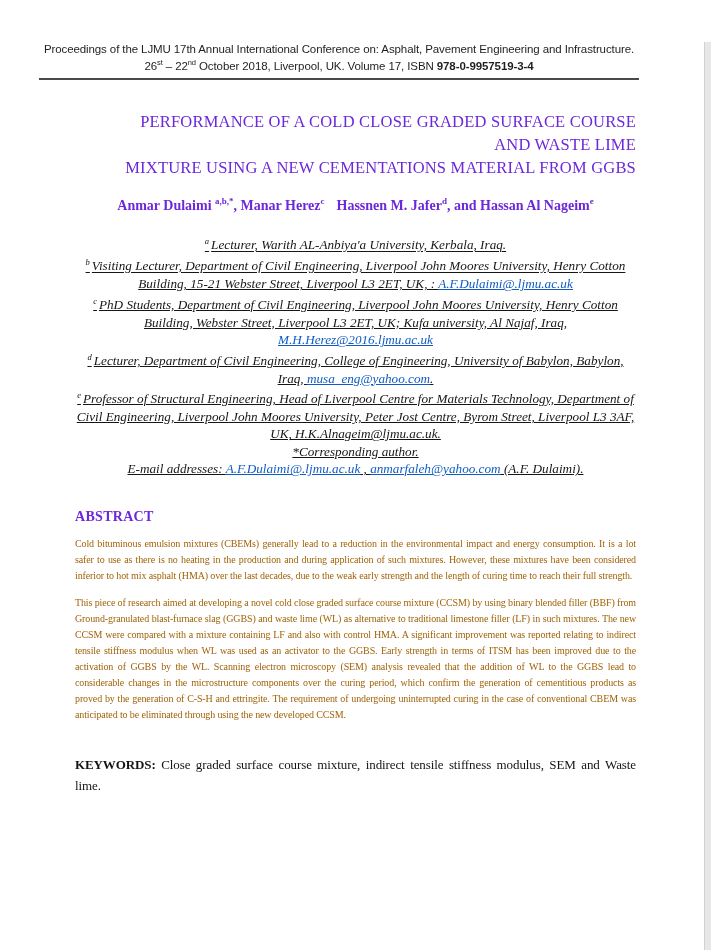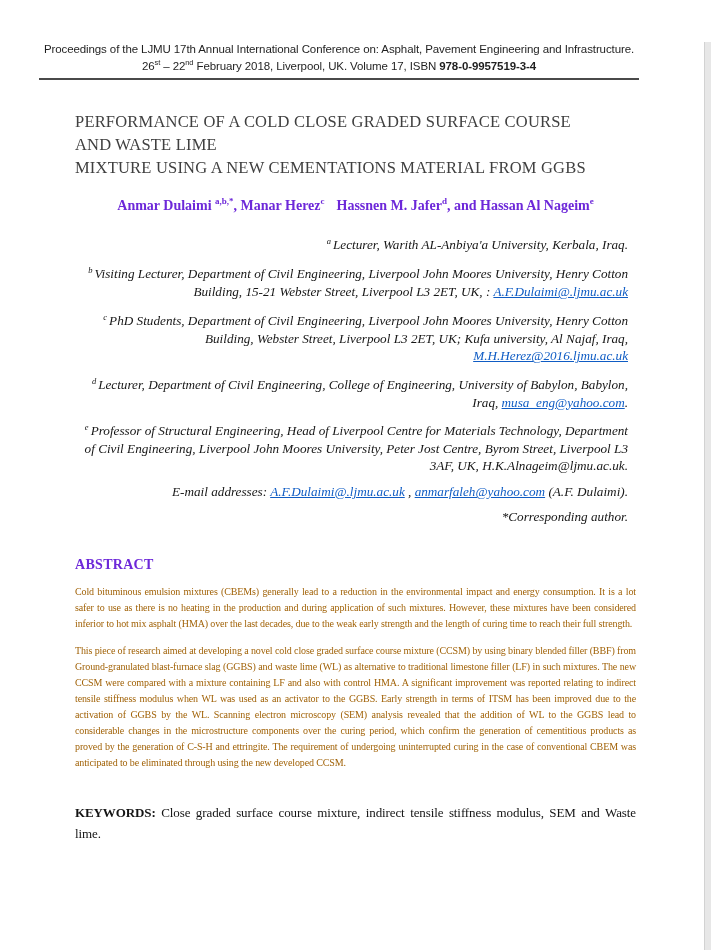--- a/index.html
+++ b/index.html
@@ -22,70 +22,70 @@
   }
   .conf-header .isbn{font-weight:bold;margin-top:47px;}
   .conf-header sup{font-size:7.5px;}
   .header-rule{
     width:600px;margin:5px 0 0 39px;border:0;border-top:2px solid #4a4a4a;height:0;
   }
 
   .main{margin-left:75px;width:561px;}
 
   
-  .title-block{margin-top:30px;text-align:left;font-size:16.5px;line-height:23px;letter-spacing:0.2px;color:#404040;}
+  .title-block{margin-top:30px;text-align:right;font-size:16.5px;line-height:23px;letter-spacing:0.2px;color:#6d28d9;}
   
   .authors-line{margin-top:17px;text-align:center;font-weight:bold;font-size:14px;color:#6d28d9;}
   .authors-line sup{font-size:9px;font-weight:bold;}
   .authors-line .gap{display:inline-block;width:12px;}
 
   
   .affil-block{margin-top:20px;font-style:italic;font-size:13.2px;line-height:17.5px;color:#161616;}
-  .affil-block p{margin:8px;text-align:right;}
+  .affil-block p{margin:0;text-align:center;text-decoration:underline;}
   .affil-block sup{font-size:8.5px;margin-right:2px;}
   a.link{color:var(--link-color,#0f5cc4);text-decoration:underline;cursor:pointer;white-space:nowrap;}
 
   
   .abstract-heading{margin-top:31px;font-weight:bold;font-size:14px;letter-spacing:0.3px;color:#6d28d9;}
   .body-par{margin:11px 0 0 0;text-align:justify;font-size:10px;line-height:16px;letter-spacing:-0.12px;color:#a16207;}
   .body-par.second{margin-top:11px;}
 
   
   .keywords-line{margin-top:31px;text-align:justify;font-size:13px;line-height:21px;letter-spacing:-0.1px;color:#141414;}
   .keywords-line .kw-label{font-weight:bold;}
 </style>
 </head>
 <body>
 
 <div class="page">
 
   <div class="conf-header">
     <div>Proceedings of the LJMU 17th Annual International Conference on: Asphalt, Pavement Engineering and Infrastructure.</div>
-    <div><span>26</span><sup>st</sup><span> – 22</span><sup>nd</sup><span> February 2018, Liverpool, UK. Volume 17, ISBN </span><span class="isbn">978-0-9957519-3-4</span></div>
+    <div><span>26</span><sup>st</sup><span> – 22</span><sup>nd</sup><span> October 2018, Liverpool, UK. Volume 17, ISBN </span><span class="isbn">978-0-9957519-3-4</span></div>
   </div>
   <hr class="header-rule">
 
   <div class="main">
 
     <div class="title-block">
       <div>PERFORMANCE OF A COLD CLOSE GRADED SURFACE COURSE</div>
       <div>AND WASTE LIME</div>
       <div>MIXTURE USING A NEW CEMENTATIONS MATERIAL FROM GGBS</div>
     </div>
 
     <div class="authors-line"><span>Anmar Dulaimi </span><sup>a,b,*</sup><span>, Manar Herez</span><sup>c</sup><span class="gap"></span><span>Hassnen M. Jafer</span><sup>d</sup><span>, and Hassan Al Nageim</span><sup>e</sup></div>
 
     <div class="affil-block">
       <p><sup>a</sup><span>Lecturer, Warith AL-Anbiya'a University, Kerbala, Iraq.</span></p>
       <p><sup>b</sup><span>Visiting Lecturer, Department of Civil Engineering, Liverpool John Moores University, Henry Cotton Building, 15-21 Webster Street, Liverpool L3 2ET, UK, : </span><a class="link">A.F.Dulaimi@.ljmu.ac.uk</a></p>
       <p><sup>c</sup><span>PhD Students, Department of Civil Engineering, Liverpool John Moores University, Henry Cotton Building, Webster Street, Liverpool L3 2ET, UK; Kufa university, Al Najaf, Iraq, </span><a class="link">M.H.Herez@2016.ljmu.ac.uk</a></p>
       <p><sup>d</sup><span>Lecturer, Department of Civil Engineering, College of Engineering, University of Babylon, Babylon, Iraq, </span><a class="link">musa_eng@yahoo.com</a><span>.</span></p>
       <p><sup>e</sup><span>Professor of Structural Engineering, Head of Liverpool Centre for Materials Technology, Department of Civil Engineering, Liverpool John Moores University, Peter Jost Centre, Byrom Street, Liverpool L3 3AF, UK, H.K.Alnageim@ljmu.ac.uk.</span></p>
+      <p>*Corresponding author.</p>
       <p><span>E-mail addresses: </span><a class="link">A.F.Dulaimi@.ljmu.ac.uk</a><span> , </span><a class="link">anmarfaleh@yahoo.com</a><span> (A.F. Dulaimi).</span></p>
-      <p>*Corresponding author.</p>
     </div>
 
     <div class="abstract-heading">ABSTRACT</div>
     <p class="body-par">Cold bituminous emulsion mixtures (CBEMs) generally lead to a reduction in the environmental impact and energy consumption. It is a lot safer to use as there is no heating in the production and during application of such mixtures. However, these mixtures have been considered inferior to hot mix asphalt (HMA) over the last decades, due to the weak early strength and the length of curing time to reach their full strength.</p>
     <p class="body-par second">This piece of research aimed at developing a novel cold close graded surface course mixture (CCSM) by using binary blended filler (BBF) from Ground-granulated blast-furnace slag (GGBS) and waste lime (WL) as alternative to traditional limestone filler (LF) in such mixtures. The new CCSM were compared with a mixture containing LF and also with control HMA. A significant improvement was reported relating to indirect tensile stiffness modulus when WL was used as an activator to the GGBS. Early strength in terms of ITSM has been improved due to the activation of GGBS by the WL. Scanning electron microscopy (SEM) analysis revealed that the addition of WL to the GGBS lead to considerable changes in the microstructure components over the curing period, which confirm the generation of cementitious products as proved by the generation of C-S-H and ettringite. The requirement of undergoing uninterrupted curing in the case of conventional CBEM was anticipated to be eliminated through using the new developed CCSM.</p>
 
     <div class="keywords-line"><span class="kw-label">KEYWORDS:</span><span> Close graded surface course mixture, indirect tensile stiffness modulus, SEM and Waste lime.</span></div>
 
   </div>
 

